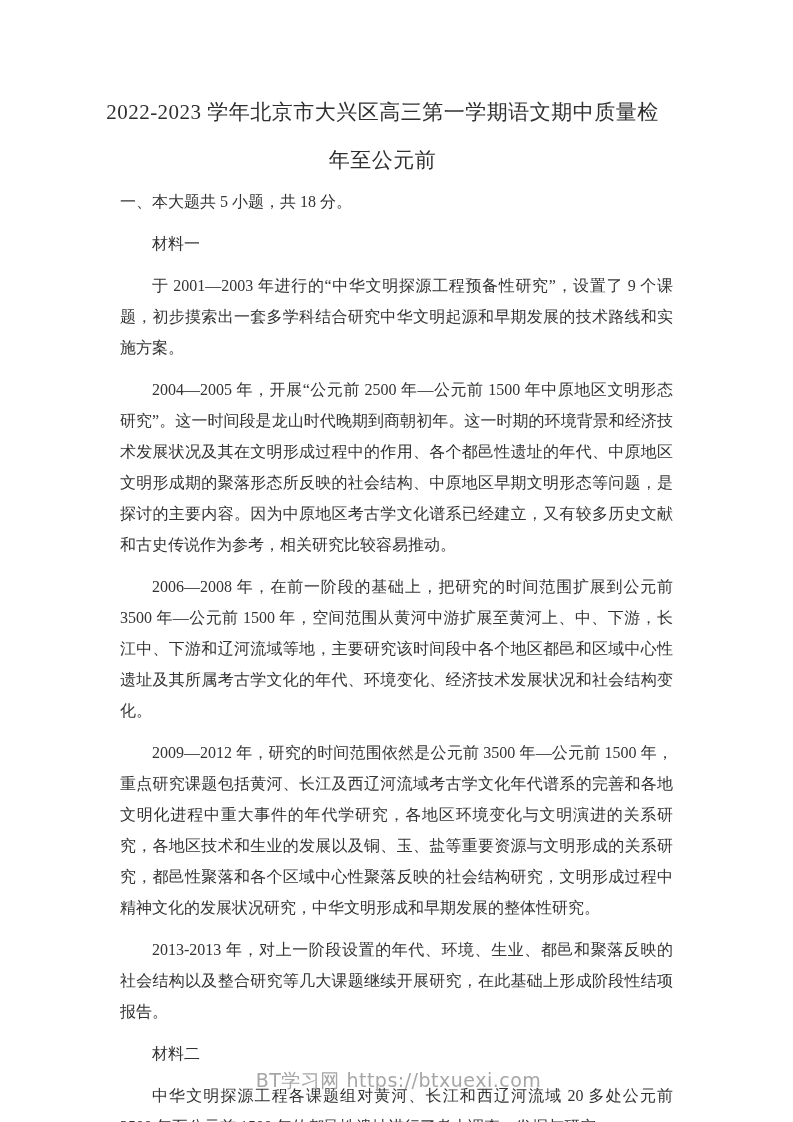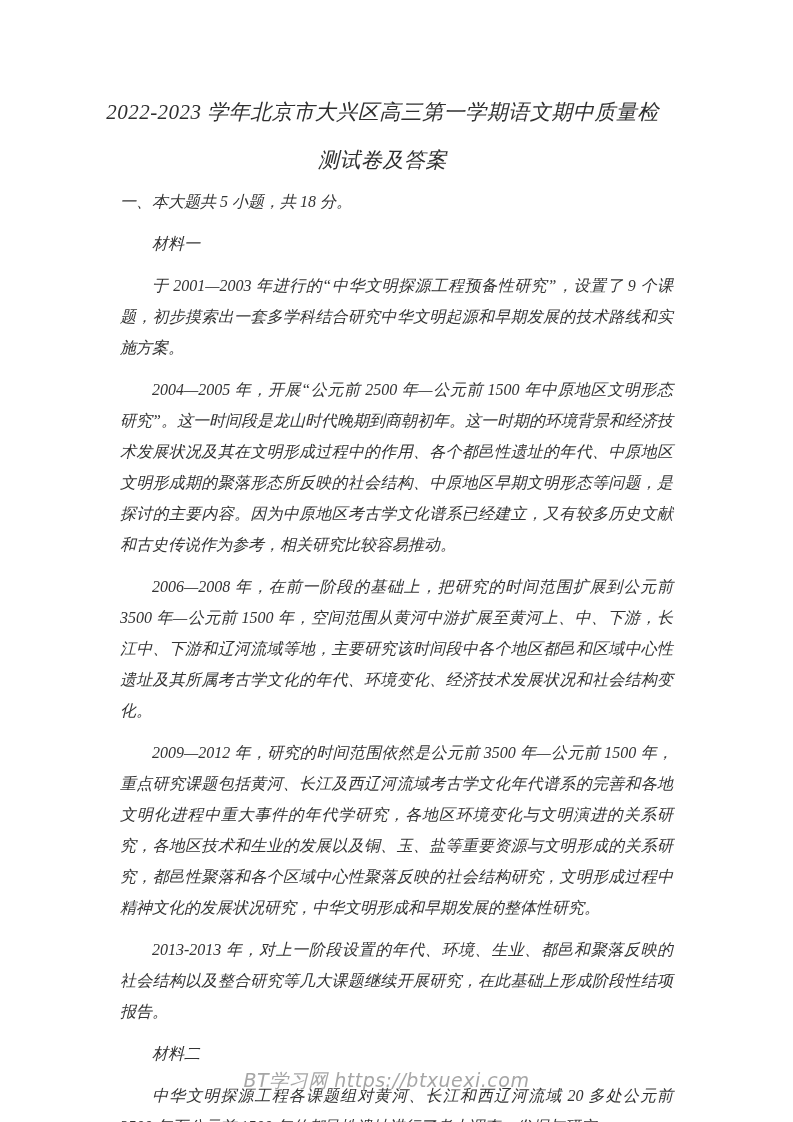--- a/index.html
+++ b/index.html
@@ -8,21 +8,20 @@
     background: #ffffff;
   }
   .page {
     position: relative;
     width: 765px;
     height: 1122px;
     background: #ffffff;
     overflow: hidden;
     font-family: "Liberation Serif", "DejaVu Serif", serif;
     color: #333333;
-    font-style: italic;
   }
   .doc-title {
     margin: 0 104px 0 104px;
     padding-top: 88px;
     text-align: center;
     font-size: 21px;
     line-height: 48px;
     color: #2f2f2f;
     font-weight: 400;
     letter-spacing: 0.5px;
@@ -39,38 +38,38 @@
   .para {
     margin: 0;
     padding: 0;
   }
   .para.indent {
     text-indent: 2em;
     margin-top: 11px;
   }
   .watermark {
     position: absolute;
-    left: 4px;
+    left: 16px;
     bottom: 28px;
     width: 100%;
     text-align: center;
     font-family: "DejaVu Sans", "Liberation Sans", sans-serif;
     font-size: 19px;
     letter-spacing: 0.5px;
     color: #a6a6a6;
   }
 </style>
 </head>
 <body>
 
 <div class="page">
 
   <h1 class="doc-title">
     <div>2022-2023 学年北京市大兴区高三第一学期语文期中质量检</div>
-    <div>测试卷及答案</div>
+    <div>年至公元前</div>
   </h1>
 
   <div class="doc-body" id="doc-body">
       <p class="para">一、本大题共 5 小题，共 18 分。</p>
       <p class="para indent">材料一</p>
       <p class="para indent">于 2001—2003 年进行的“中华文明探源工程预备性研究”，设置了 9 个课题，初步摸索出一套多学科结合研究中华文明起源和早期发展的技术路线和实施方案。</p>
       <p class="para indent">2004—2005 年，开展“公元前 2500 年—公元前 1500 年中原地区文明形态研究”。这一时间段是龙山时代晚期到商朝初年。这一时期的环境背景和经济技术发展状况及其在文明形成过程中的作用、各个都邑性遗址的年代、中原地区文明形成期的聚落形态所反映的社会结构、中原地区早期文明形态等问题，是探讨的主要内容。因为中原地区考古学文化谱系已经建立，又有较多历史文献和古史传说作为参考，相关研究比较容易推动。</p>
       <p class="para indent">2006—2008 年，在前一阶段的基础上，把研究的时间范围扩展到公元前 3500 年—公元前 1500 年，空间范围从黄河中游扩展至黄河上、中、下游，长江中、下游和辽河流域等地，主要研究该时间段中各个地区都邑和区域中心性遗址及其所属考古学文化的年代、环境变化、经济技术发展状况和社会结构变化。</p>
       <p class="para indent">2009—2012 年，研究的时间范围依然是公元前 3500 年—公元前 1500 年，重点研究课题包括黄河、长江及西辽河流域考古学文化年代谱系的完善和各地文明化进程中重大事件的年代学研究，各地区环境变化与文明演进的关系研究，各地区技术和生业的发展以及铜、玉、盐等重要资源与文明形成的关系研究，都邑性聚落和各个区域中心性聚落反映的社会结构研究，文明形成过程中精神文化的发展状况研究，中华文明形成和早期发展的整体性研究。</p>
       <p class="para indent">2013-2013 年，对上一阶段设置的年代、环境、生业、都邑和聚落反映的社会结构以及整合研究等几大课题继续开展研究，在此基础上形成阶段性结项报告。</p>

